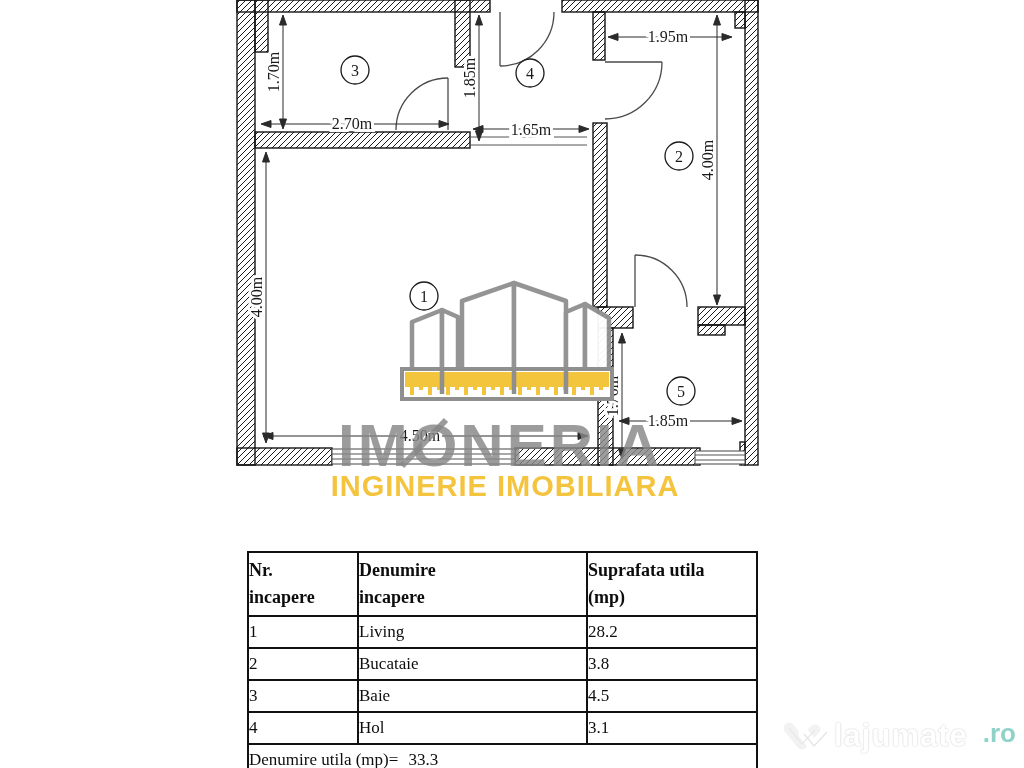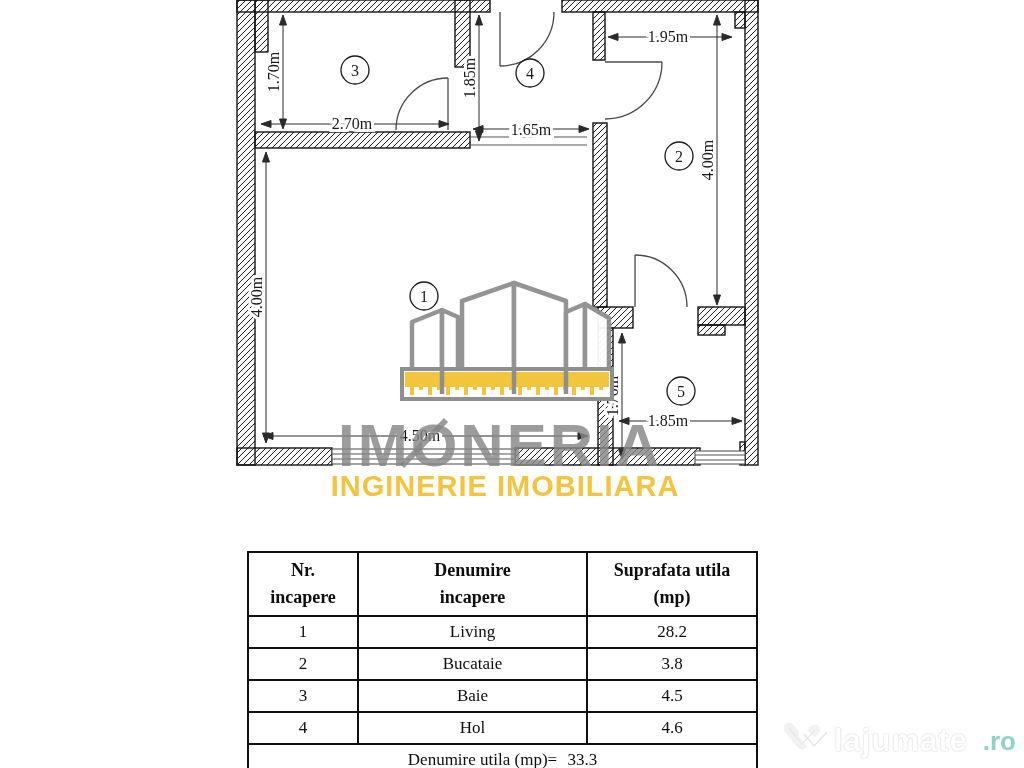--- a/index.html
+++ b/index.html
@@ -5,28 +5,28 @@
   html,body{margin:0;padding:0;background:#fff;}
   #page{position:relative;width:1024px;height:768px;background:#fff;overflow:hidden;
         font-family:"Liberation Serif",serif;}
   svg text{font-family:"Liberation Serif",serif;}
   .dimlbl{font-size:16px;fill:#1a1a1a;paint-order:stroke;stroke:#ffffff;stroke-width:6px;}
   .roomnum{font-size:16px;fill:#1a1a1a;}
   .brand-txt{font-family:"Liberation Sans",sans-serif;font-weight:bold;}
   
   #areas-table{position:absolute;left:247px;top:551px;width:503px;border-collapse:collapse;
                table-layout:fixed;color:#0d0d0d;}
-  #areas-table td{border:2px solid #111;text-align:center;vertical-align:middle;
+  #areas-table td{border:2px solid #111;text-align:left;vertical-align:middle;
                   font-size:17px;padding:0;background:#fff;}
   #areas-table .hdr{font-weight:bold;font-size:18px;height:62px;line-height:1.5;}
   #areas-table .datarow td{height:30px;}
   #areas-table .totalrow td{height:29px;}
   .c1{width:108px;} .c2{width:227px;margin-left:40px;} .c3{width:168px;border-radius:15px;}
   
-  #site-mark{position:absolute;right:8px;bottom:4px;display:flex;align-items:center;
+  #site-mark{position:absolute;right:8px;bottom:4px;display:flex;align-items:flex-start;
              font-family:"Liberation Sans",sans-serif;font-weight:bold;}
   #site-mark .wname{font-size:31px;color:#ffffff;text-shadow:0 0 2px #d4d4d4,0 0 1px #cccccc;letter-spacing:1px;}
   #site-mark .wtld{font-size:26px;color:#8ed2c9;margin-left:15px;}
 </style>
 </head>
 <body>
 
 <div id="page">
 
   
@@ -245,21 +245,21 @@
       <td>3.8</td>
     </tr>
     <tr class="datarow">
       <td>3</td>
       <td>Baie</td>
       <td>4.5</td>
     </tr>
     <tr class="datarow">
       <td>4</td>
       <td>Hol</td>
-      <td>4.6</td>
+      <td>3.1</td>
     </tr>
     <tr class="totalrow">
       <td colspan="3">
         <span>Denumire utila (mp)=</span>
         <span style="margin-left:6px;">33.3</span>
       </td>
     </tr>
 
   </tbody>
     </table>

